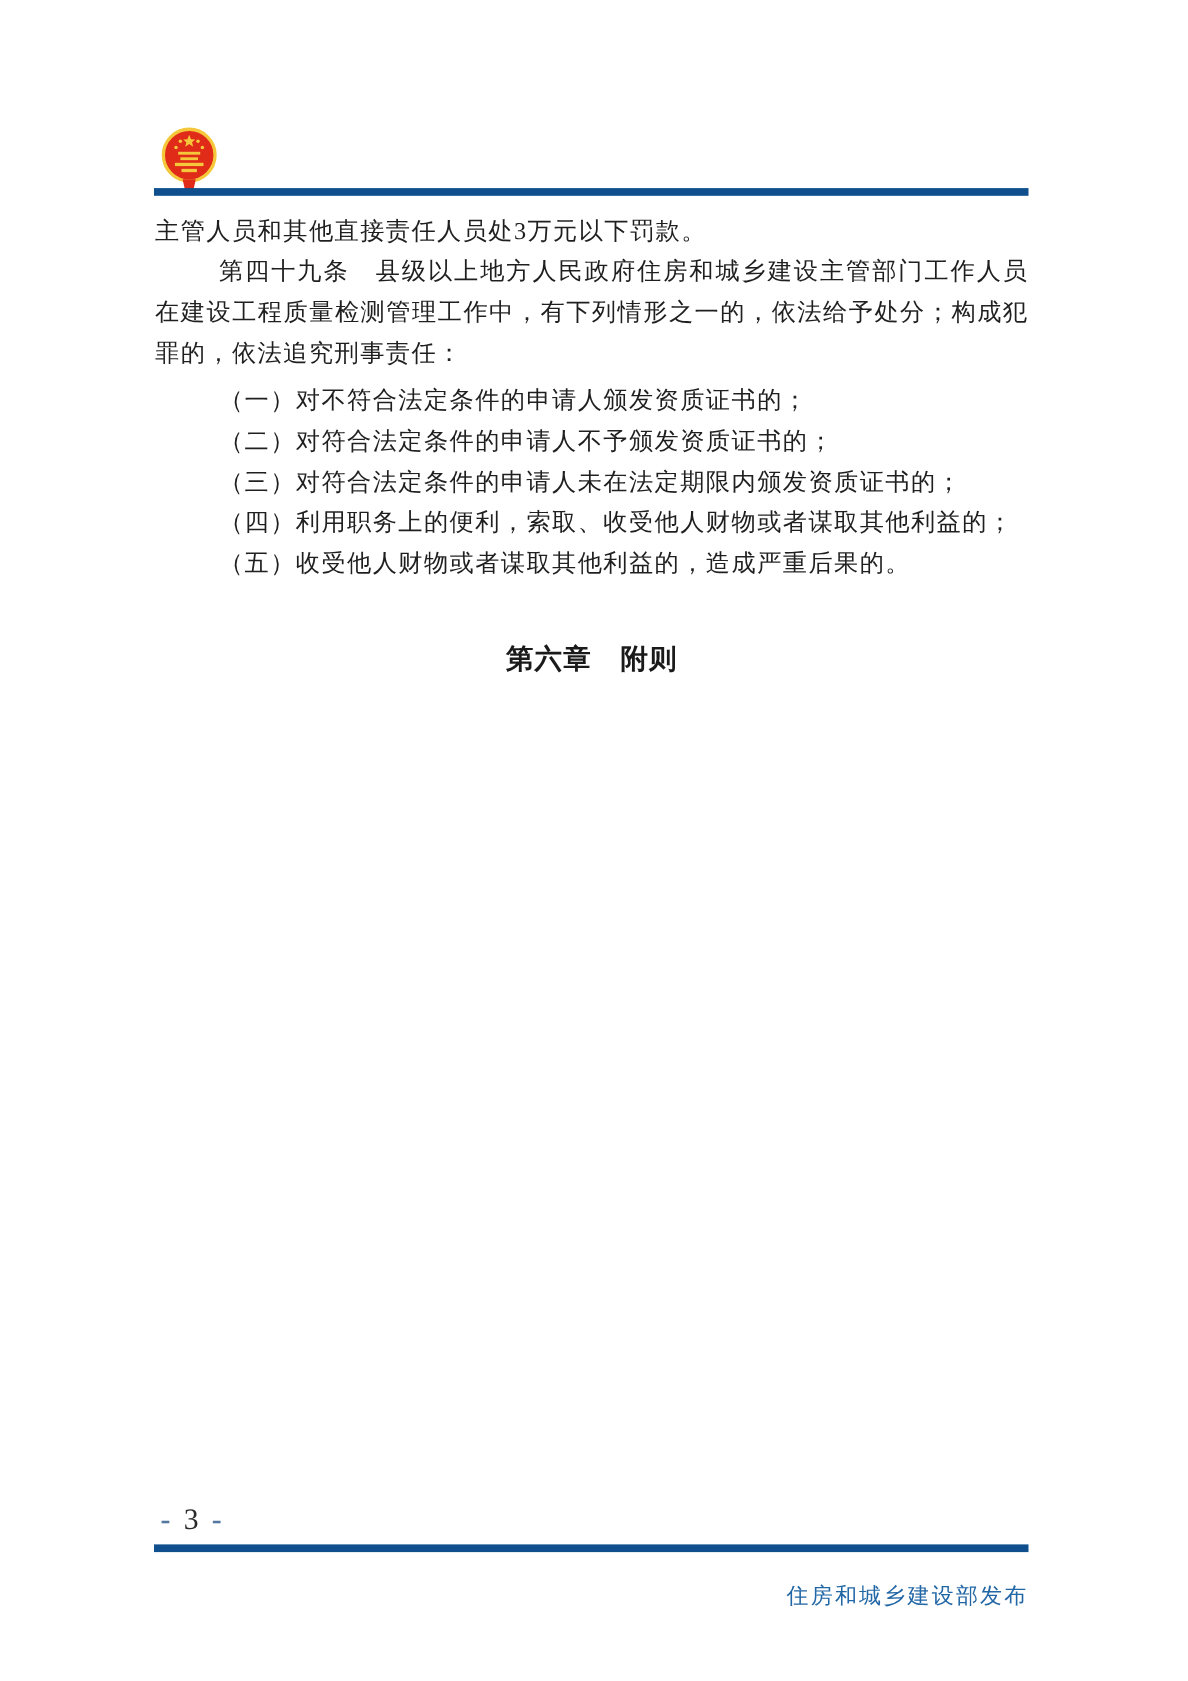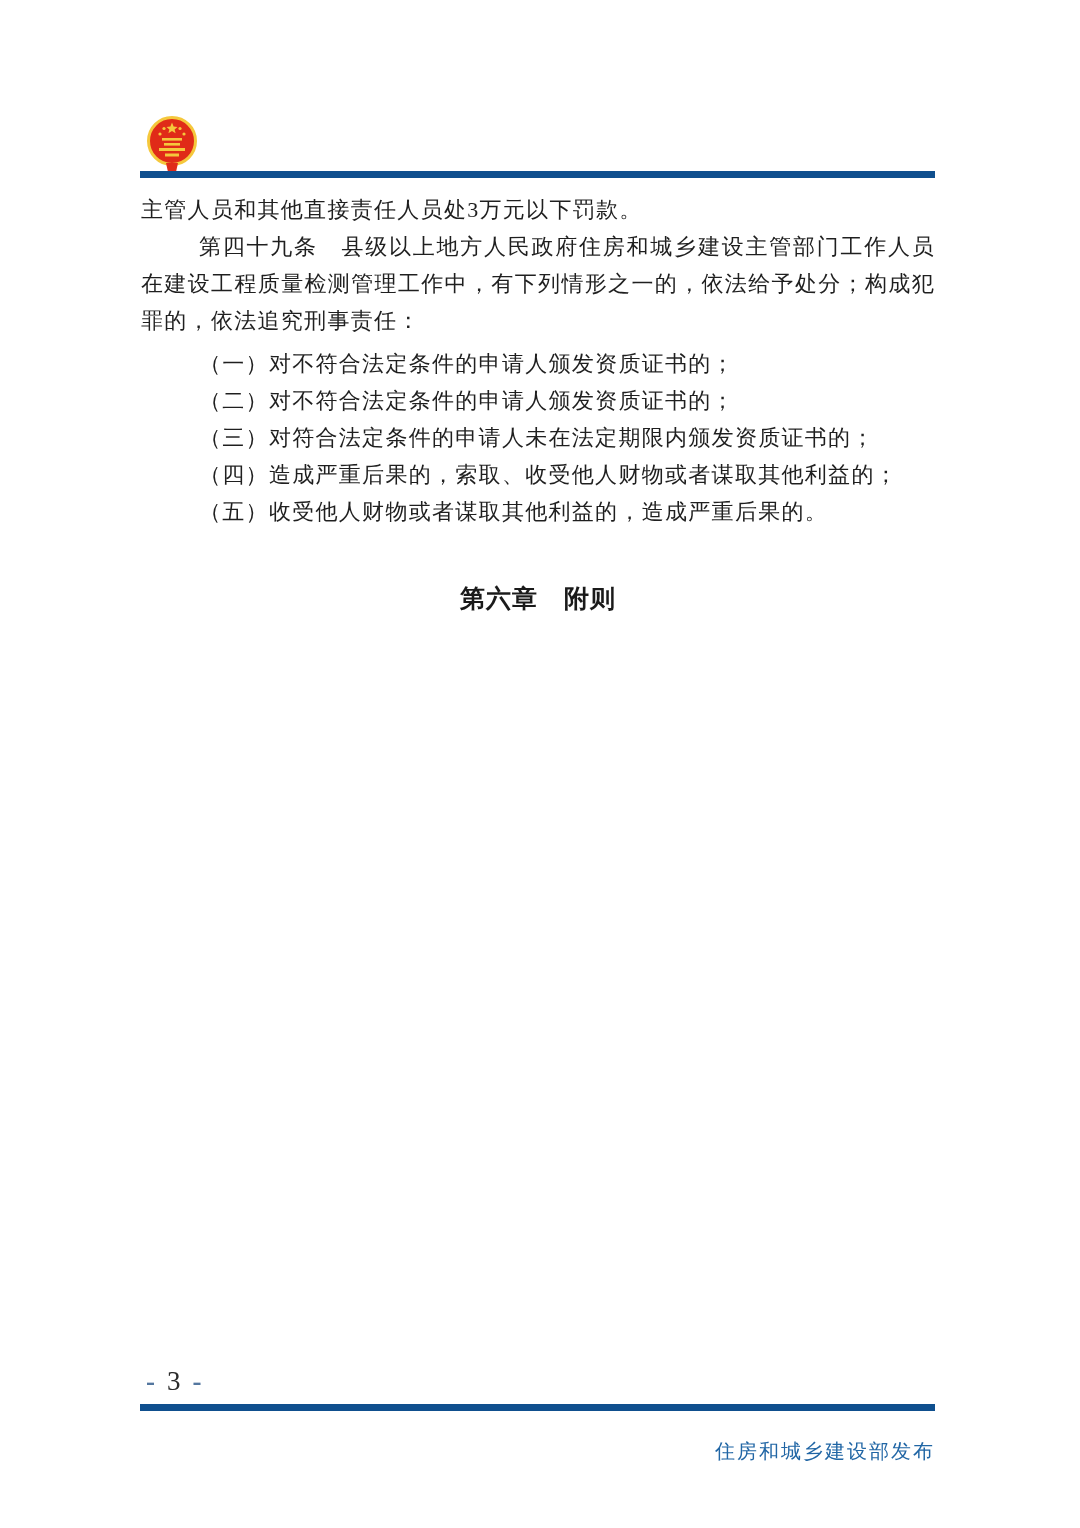--- a/index.html
+++ b/index.html
@@ -114,23 +114,23 @@
       <rect x="19" y="39.5" width="14" height="3" fill="#f5c83c"></rect>
       <path d="M20 49 L32 49 L30 58 L22 58 Z" fill="#e02b18"></path>
     </svg>
   </span>
   <div class="rule header-rule"></div>
 
   <div class="doc-body">
     <p class="p-cont">主管人员和其他直接责任人员处3万元以下罚款。</p>
     <p class="p-indent article-49">第四十九条　县级以上地方人民政府住房和城乡建设主管部门工作人员在建设工程质量检测管理工作中，有下列情形之一的，依法给予处分；构成犯罪的，依法追究刑事责任：</p>
     <p class="list-item first">（一）对不符合法定条件的申请人颁发资质证书的；</p>
-    <p class="list-item">（二）对不符合法定条件的申请人颁发资质证书的；</p>
+    <p class="list-item">（二）对符合法定条件的申请人不予颁发资质证书的；</p>
     <p class="list-item">（三）对符合法定条件的申请人未在法定期限内颁发资质证书的；</p>
-    <p class="list-item">（四）造成严重后果的，索取、收受他人财物或者谋取其他利益的；</p>
+    <p class="list-item">（四）利用职务上的便利，索取、收受他人财物或者谋取其他利益的；</p>
     <p class="list-item">（五）收受他人财物或者谋取其他利益的，造成严重后果的。</p>
     <h2 class="chapter-heading">第六章　附则</h2>
   </div>
 
   <div class="page-number">
     <span class="dash">-</span>
     <span class="num">3</span>
     <span class="dash">-</span>
   </div>
   <div class="rule footer-rule"></div>

